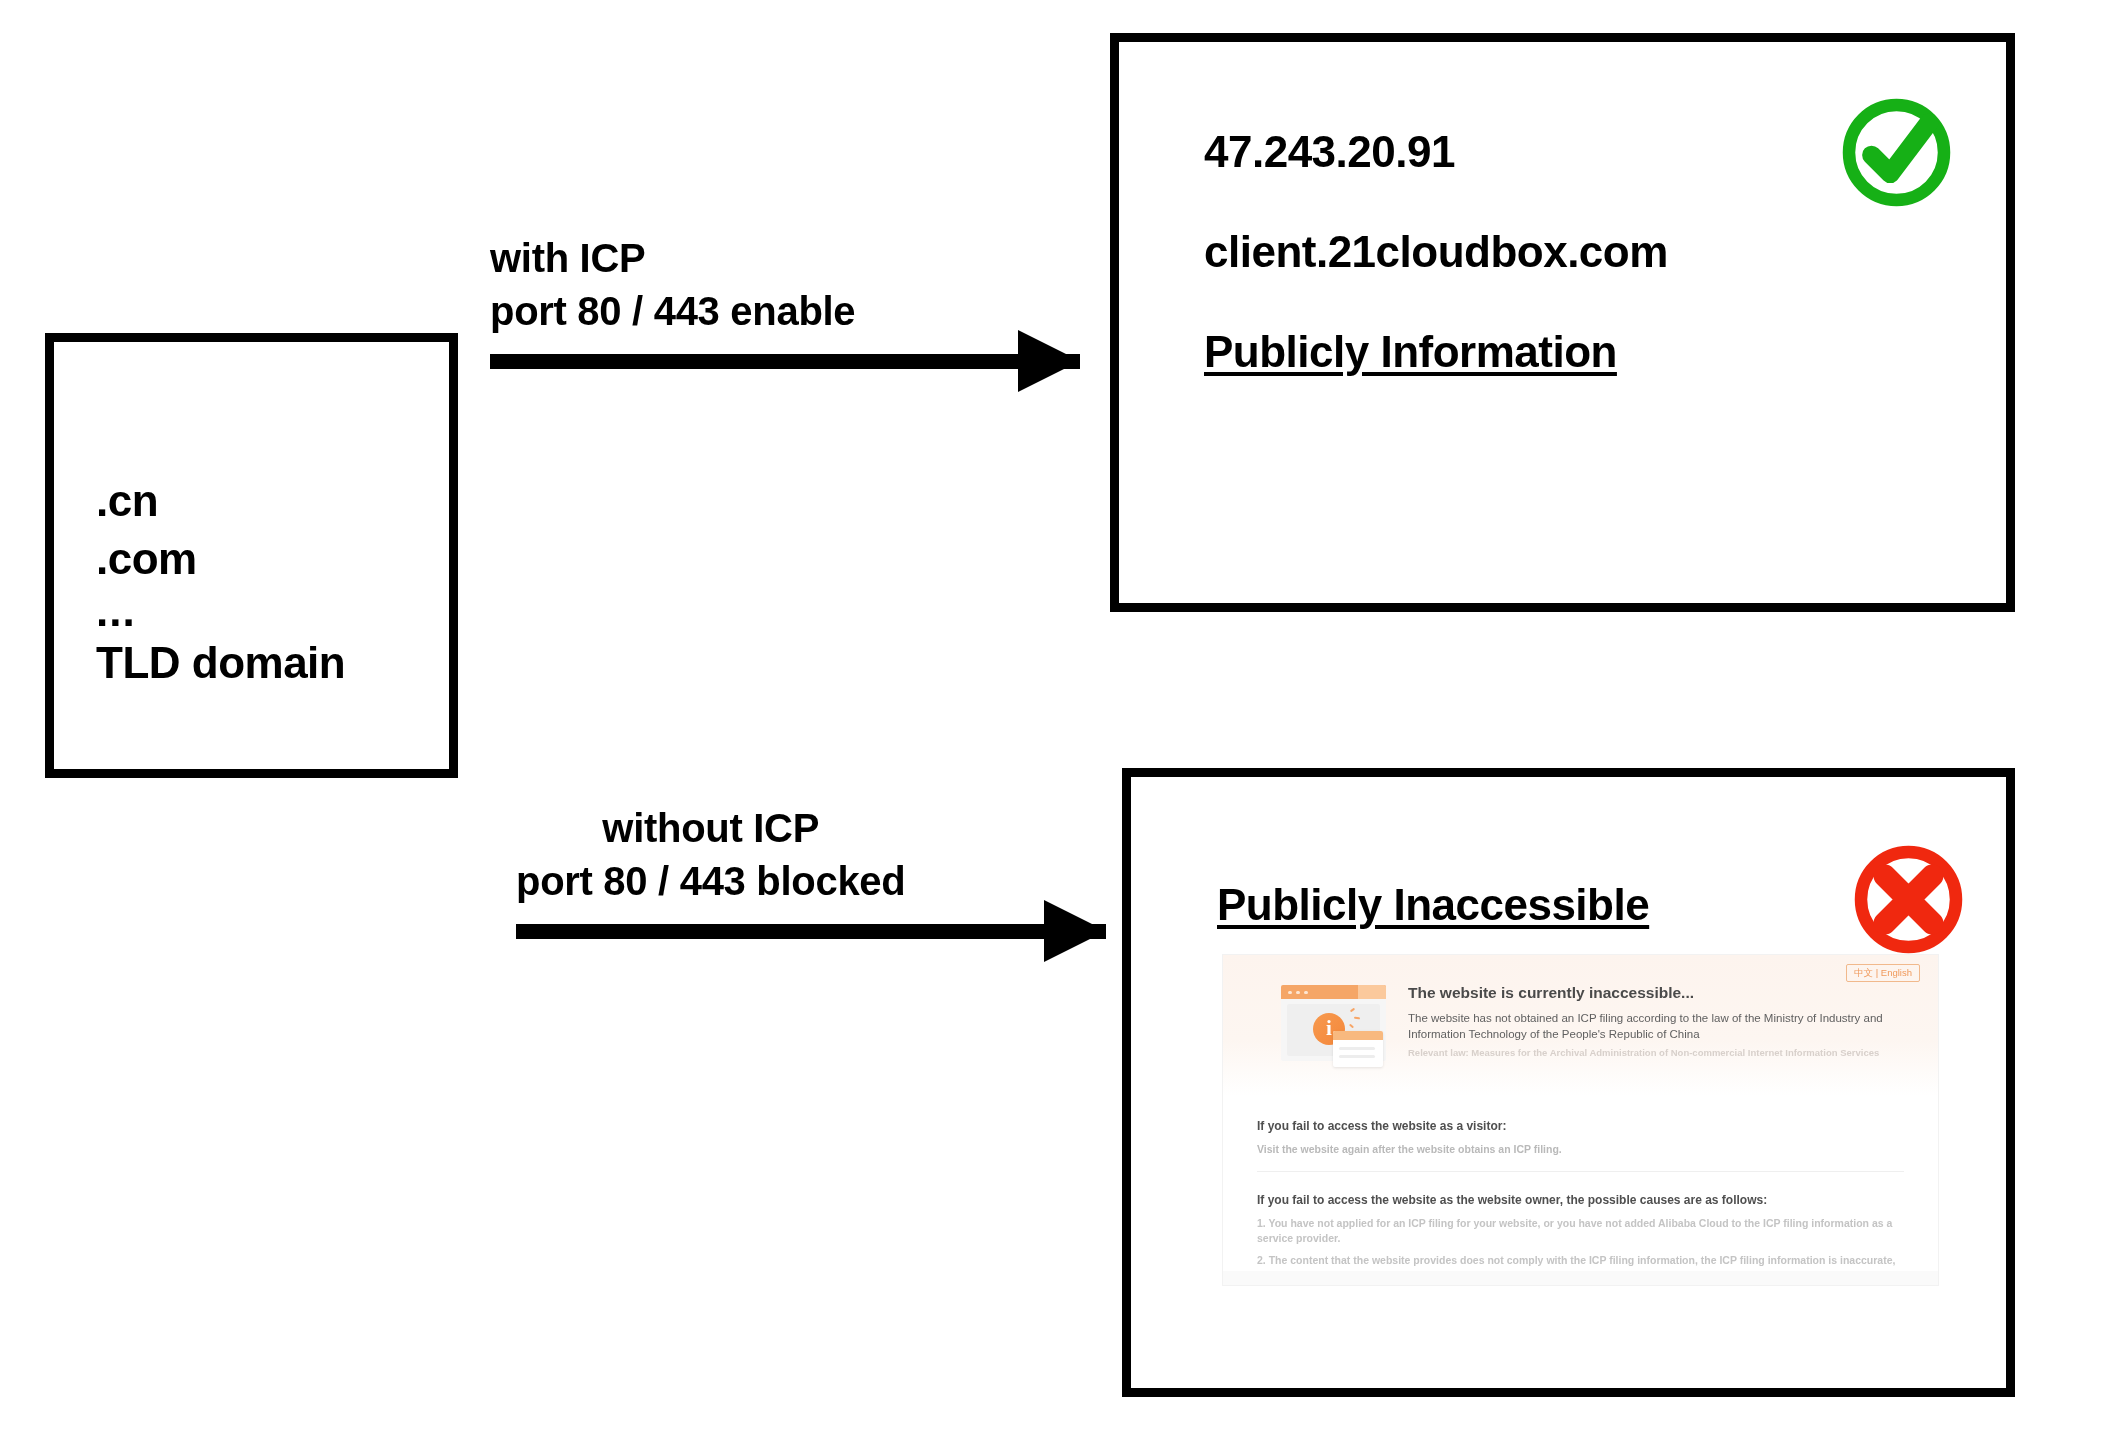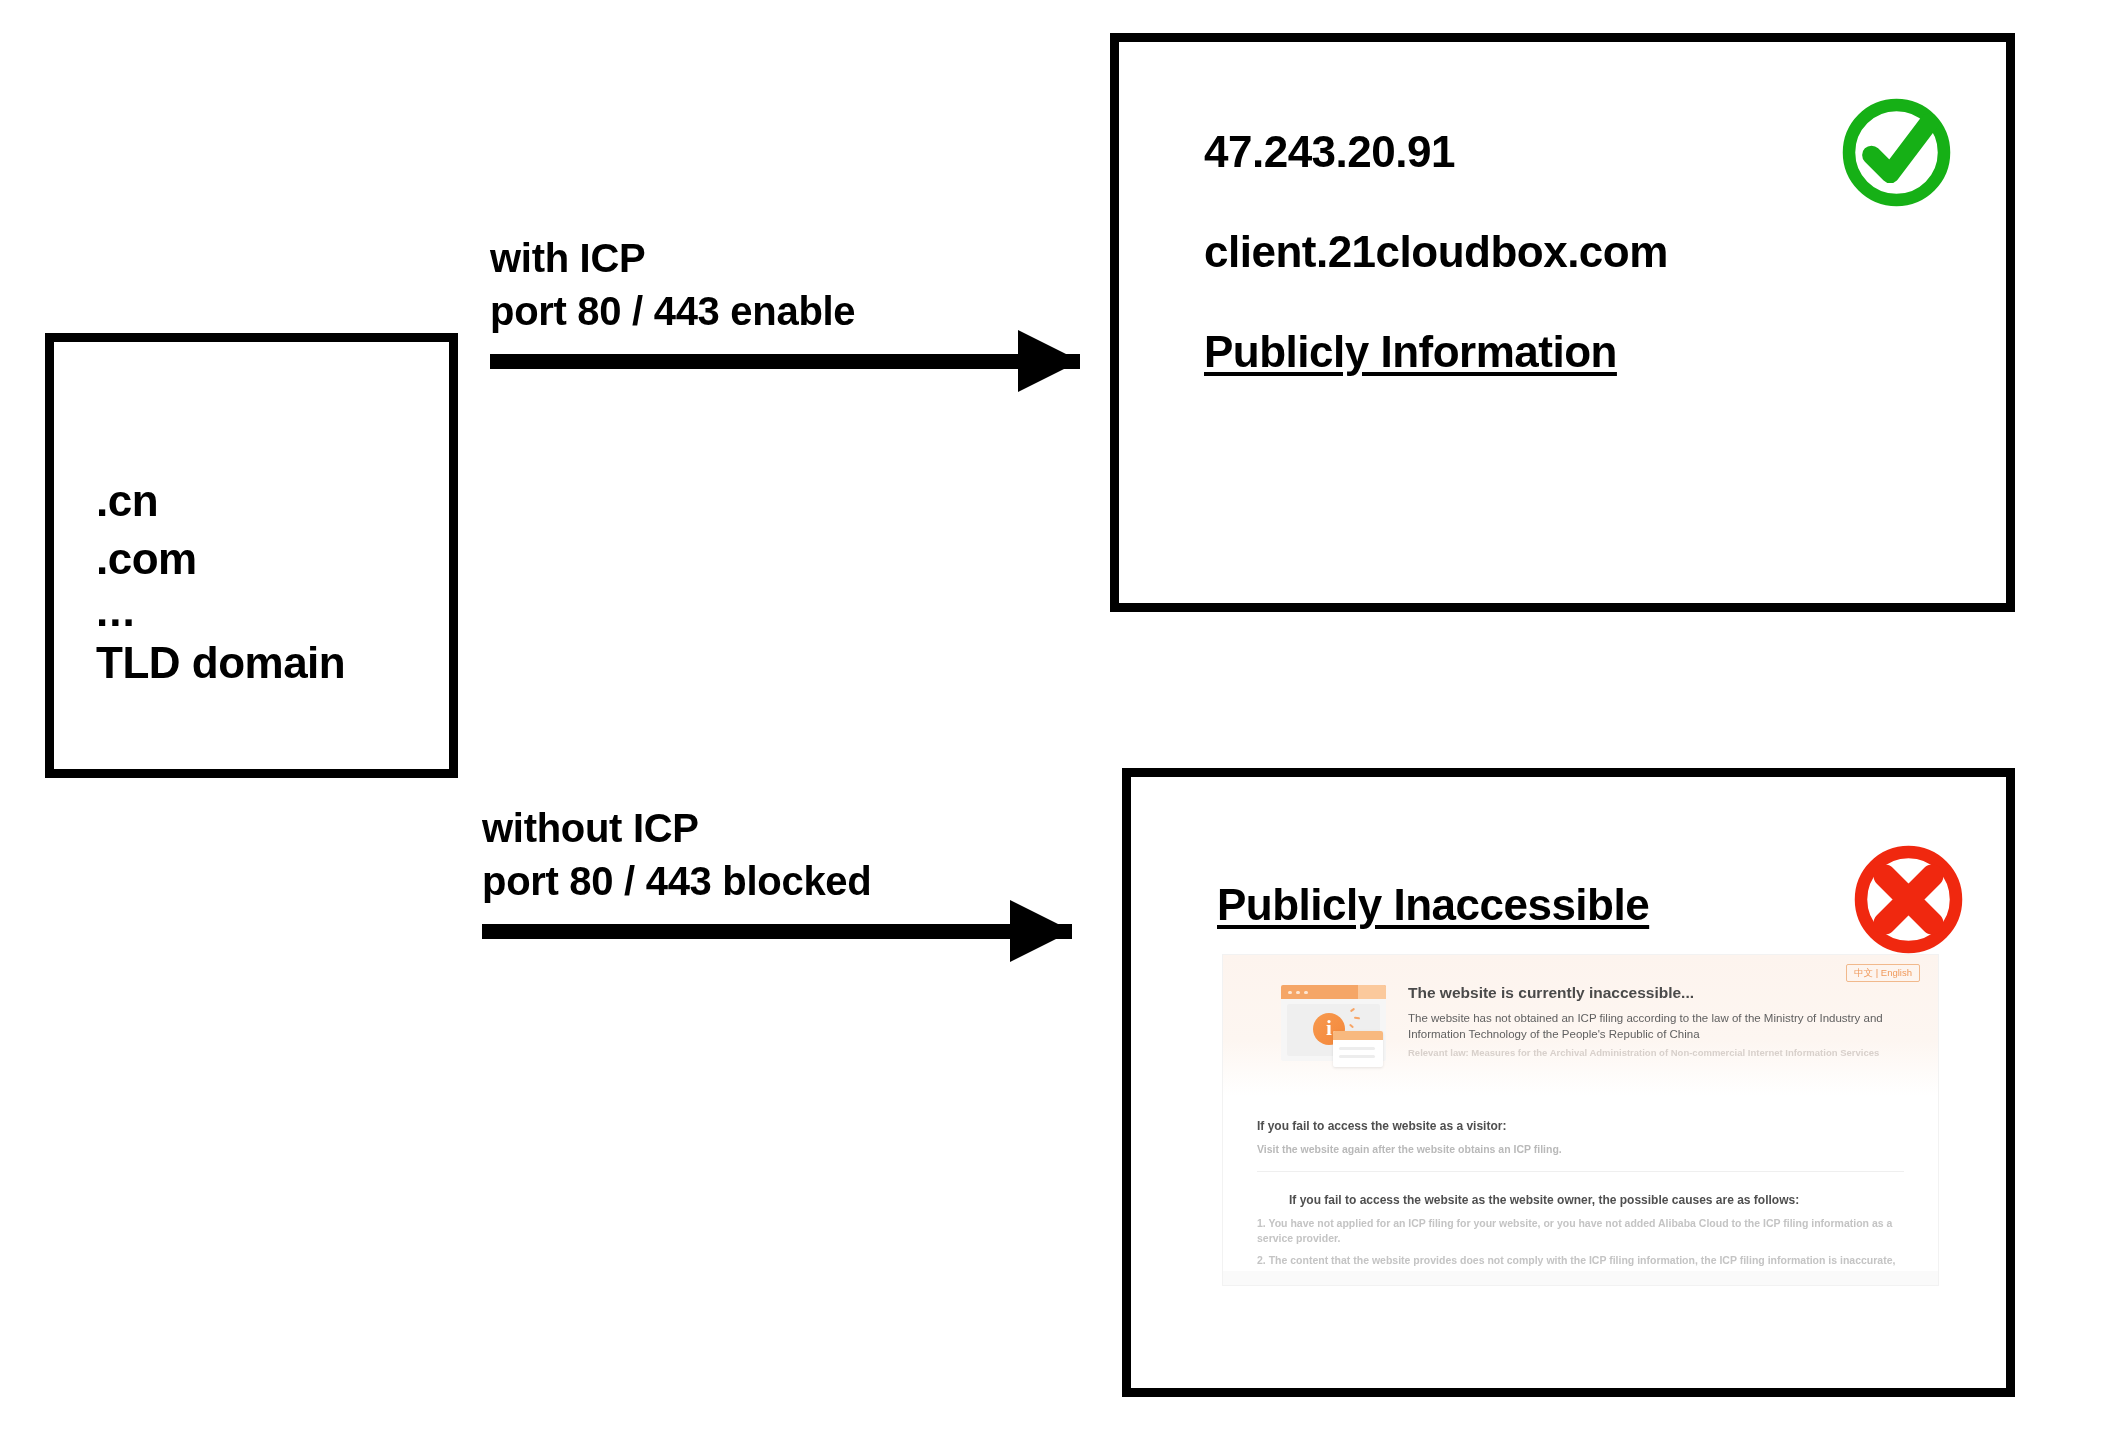--- a/index.html
+++ b/index.html
@@ -81,21 +81,21 @@
     top: 0;
     width: 0;
     height: 0;
     border-top: 31px solid transparent;
     border-bottom: 31px solid transparent;
     border-left: 62px solid #000;
   }
   #arrow-top { left: 490px; top: 232px; }
   #arrow-top .arrow-shaft { width: 590px; }
   #arrow-top .arrow-head { left: 528px; top: -8px; }
-  #arrow-bottom { left: 482px; top: 802px; }
+  #arrow-bottom { left: 516px; top: 802px; text-align: center; }
   #arrow-bottom .arrow-shaft { width: 590px; }
   #arrow-bottom .arrow-head { left: 528px; top: -8px; }
 
   
   #result-ok-box {
     left: 1110px;
     top: 33px;
     width: 905px;
     height: 579px;
   }
@@ -301,21 +301,21 @@
     font-size: 10.5px;
     color: #b9b9b9;
     line-height: 15px;
     font-weight: bold;
   }
   .divider {
     margin: 14px 0 0 0;
     height: 1px;
     background: #efefef;
   }
-  .sec-head.second { margin-top: 20px; margin-left: 32px; }
+  .sec-head.second { margin-top: 20px; }
   .sec-list {
     margin-top: 7px;
     font-size: 10.5px;
     color: #c4c4c4;
     line-height: 15px;
     font-weight: bold;
   }
   #icp-footer {
     position: absolute;
     left: 0; right: 0; bottom: 0;

